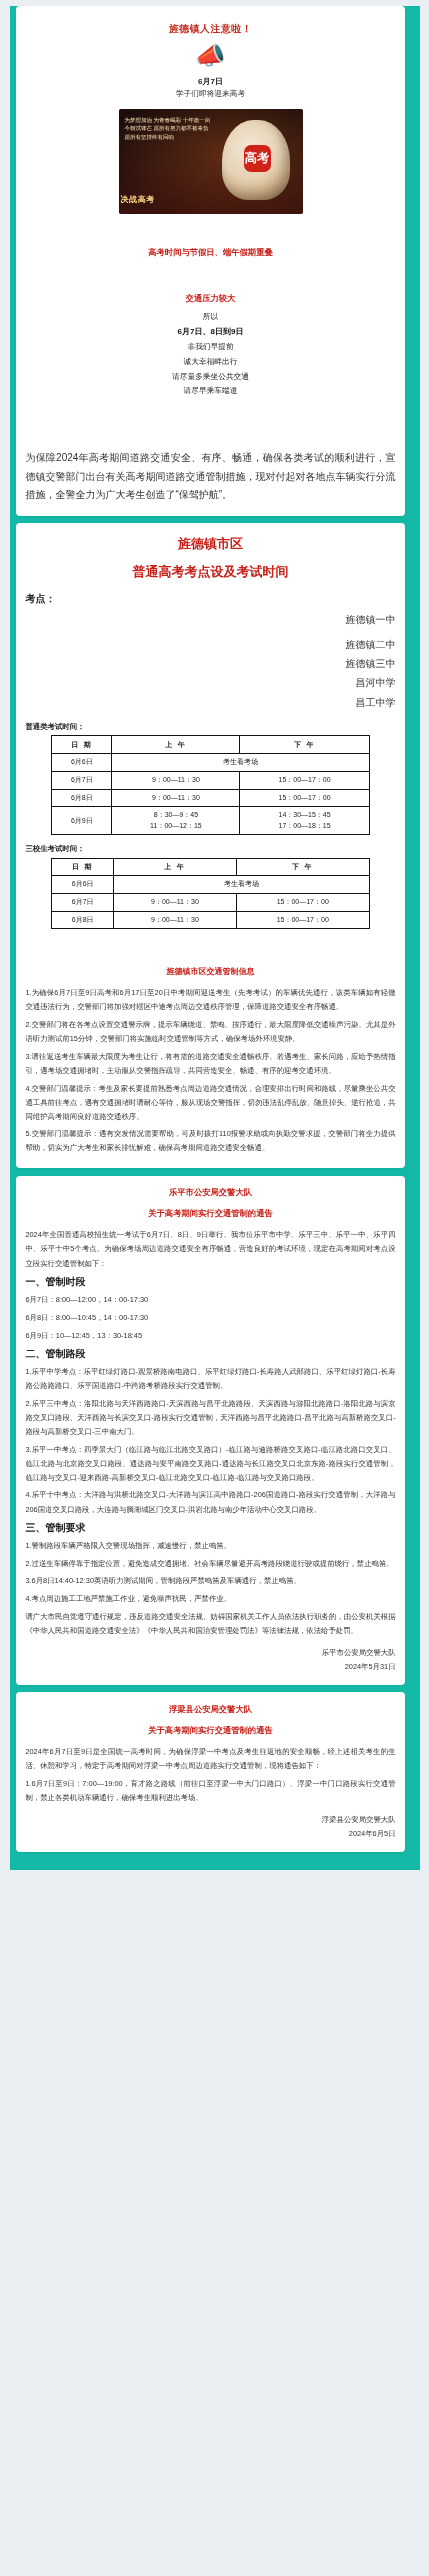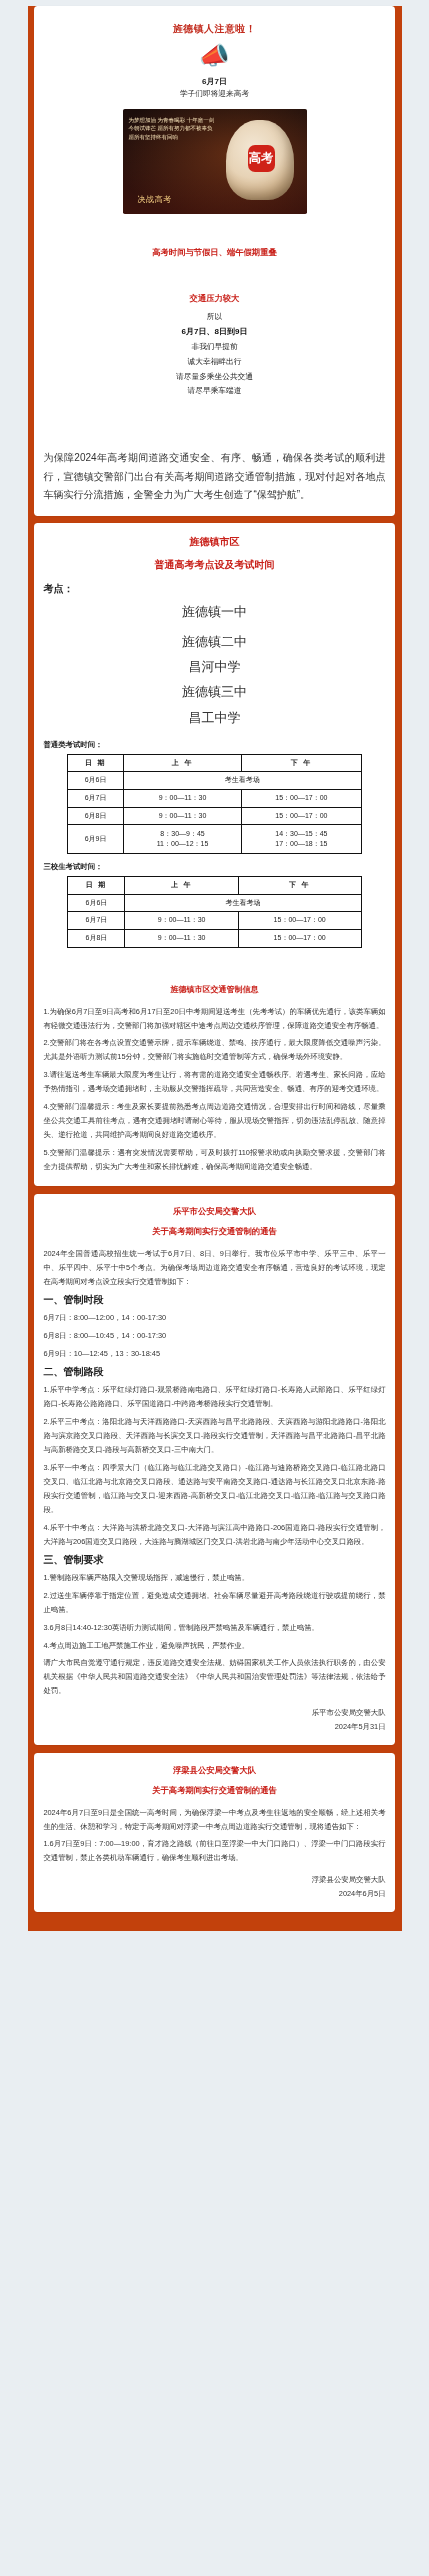--- a/index.html
+++ b/index.html
@@ -2,24 +2,24 @@
 <html style="font-size:9.8px"><head>
 <meta charset="utf-8">
 <style>
   html, body {
     margin: 0;
     padding: 0;
     background: #e9eef2;
     font-family: "Liberation Sans", sans-serif;
   }
   .page {
-    width: 374px;
+    width: 410px;
     margin: 0 auto;
-    background: #c2410c;
-    padding: 0 0 11px 0;
+    background: #14b8a6;
+    padding: 0 8px 11px 0;
     box-sizing: border-box;
   }
   .card {
     background: #ffffff;
     border-radius: 3.7px;
     margin: 6.1px 6.1px 7.4px 6.1px;
     padding: 8.6px 9.8px 11px 9.8px;
     box-sizing: border-box;
     box-shadow: 0 0.6px 1.2px rgba(0,0,0,0.06);
   }
@@ -64,25 +64,25 @@
     left: 6.1px;
     top: 7.4px;
     color: #f6e2b8;
     font-size: 5.5px;
     line-height: 1.5;
     text-align: left;
     width: 86px;
   }
   .poster .ptitle {
     position: absolute;
-    left: 15px;
+    left: 2px;
     bottom: 8.6px;
     color: #ffd98a;
     font-size: 8px;
-    font-weight: normal;
+    font-weight: bold;
     letter-spacing: 0.6px;
   }
   .poster .fist {
     position: absolute;
     right: 12.3px;
     top: 11px;
     width: 68px;
     height: 80px;
     background: radial-gradient(circle at 40% 35%, #f3e7d4 0%, #e7d3b6 45%, #c9a87e 75%, #8c6a46 100%);
     border-radius: 46% 46% 38% 38% / 52% 52% 36% 36%;
@@ -142,43 +142,43 @@
     font-size: 10px;
     color: #333;
     line-height: 1.85;
     text-align: justify;
     padding: 2.5px 0 0 0;
     margin-top: 48px;
   }
   .card-title {
     text-align: center;
     color: #c9211a;
-    font-size: 10px;
+    font-size: 13px;
     font-weight: bold;
     line-height: 1.7;
     padding: 1.2px 0 6.1px 0;
   }
   .section-title {
     text-align: center;
     color: #c9211a;
     font-size: 8px;
     font-weight: bold;
     line-height: 1.7;
     padding: 2.5px 0 6.1px 0;
     margin-top: 33px;
   }
   .label-bold {
     font-size: 10px;
     font-weight: bold;
     color: #222;
     padding: 2.5px 0 2.5px 0;
   }
   .school-list {
-    text-align: center;
-    font-size: 13px;
+    text-align: right;
+    font-size: 10px;
     color: #333;
     line-height: 1.9;
     padding: 1.2px 0 6.1px 0;
   }
   .tbl-caption {
     text-align: left;
     font-size: 7.4px;
     color: #222;
     font-weight: bold;
     padding: 3.7px 0 3.7px 0;
@@ -258,22 +258,22 @@
     <div class="body-text">为保障2024年高考期间道路交通安全、有序、畅通，确保各类考试的顺利进行，宣德镇交警部门出台有关高考期间道路交通管制措施，现对付起对各地点车辆实行分流措施，全警全力为广大考生创造了“保驾护航”。</div>
   </div>
 
   <div class="card">
     <div class="card-title">旌德镇市区</div>
     <div class="card-title" style="padding-top:0">普通高考考点设及考试时间</div>
 
     <div class="label-bold">考点：</div>
     <div class="school-list">旌德镇一中</div>
     <div class="school-list" style="padding:0">旌德镇二中</div>
+    <div class="school-list" style="padding:0">旌德镇三中</div>
     <div class="school-list" style="padding:0">昌河中学</div>
-    <div class="school-list" style="padding:0">旌德镇三中</div>
     <div class="school-list">昌工中学</div>
 
     <div class="tbl-caption">普通类考试时间：</div>
     <table class="exam">
       <tbody>
           <tr>
         <th>日 期</th>
         <th>上 午</th>
         <th>下 午</th>
       </tr>

